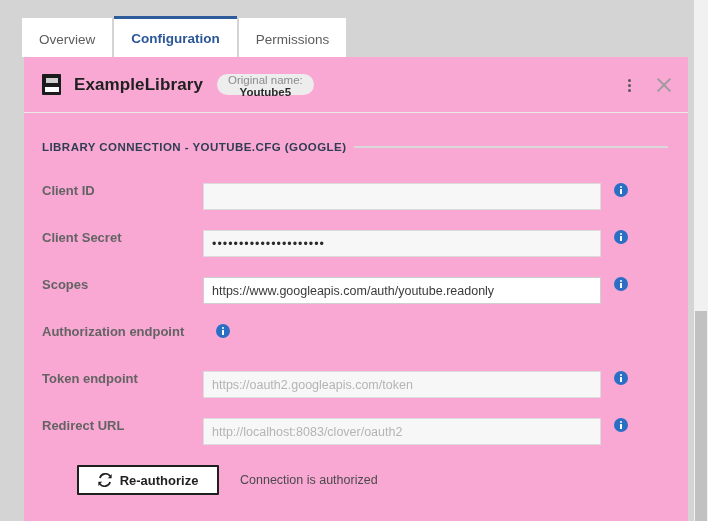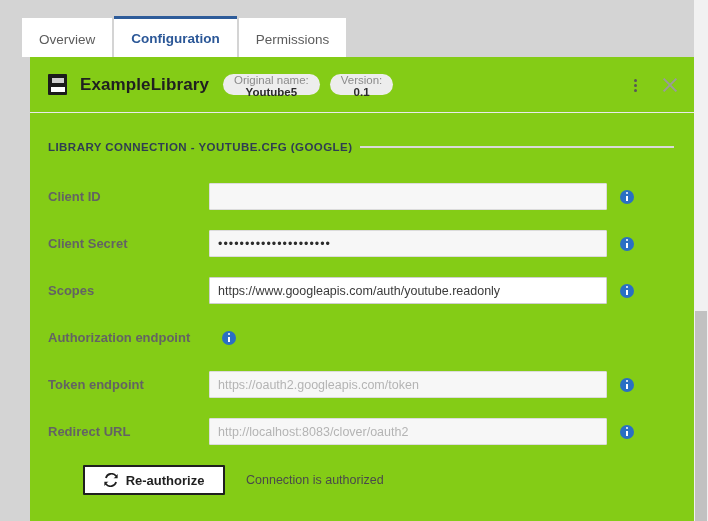--- a/index.html
+++ b/index.html
@@ -52,25 +52,25 @@
     color: #2b5797;
     font-weight: bold;
     border-top: 3px solid #2e5c9a;
     height: 41px;
     background: #fff;
   }
 
   
   .panel {
     position: absolute;
-    left: 30px;
+    left: 24px;
     top: 57px;
     width: 664px;
     height: 464px;
-    background: #84cc16;
+    background: #f9a8d4;
     box-sizing: border-box;
   }
 
   
   .panel-header {
     position: relative;
     height: 56px;
     display: flex;
     align-items: center;
     padding: 0 0 0 18px;
@@ -193,21 +193,21 @@
     white-space: nowrap;
   }
   .section-rule {
     flex: 1 1 auto;
     height: 2px;
     background: #d9d9d9;
   }
 
   .field-row {
     display: flex;
-    align-items: center;
+    align-items: flex-start;
     height: 27px;
     margin-bottom: 20px;
   }
   .field-label {
     width: 161px;
     flex: 0 0 161px;
     font-size: 13px;
     font-weight: bold;
     color: #636363;
     white-space: nowrap;
@@ -345,24 +345,20 @@
         <div class="band-top"></div>
         <div class="band-bot"></div>
       </div>
       <div class="lib-title">ExampleLibrary</div>
 
       <div class="badge">
         <span>Original name:</span>
         <span class="bval">Youtube5</span>
       </div>
 
-      <div class="badge">
-        <span>Version:</span>
-        <span class="bval">0.1</span>
-      </div>
 
       <div class="header-actions">
         <div class="kebab">
           <i></i>
             <i></i>
             <i></i>
         </div>
         <div class="close-x"></div>
       </div>
     </div>

